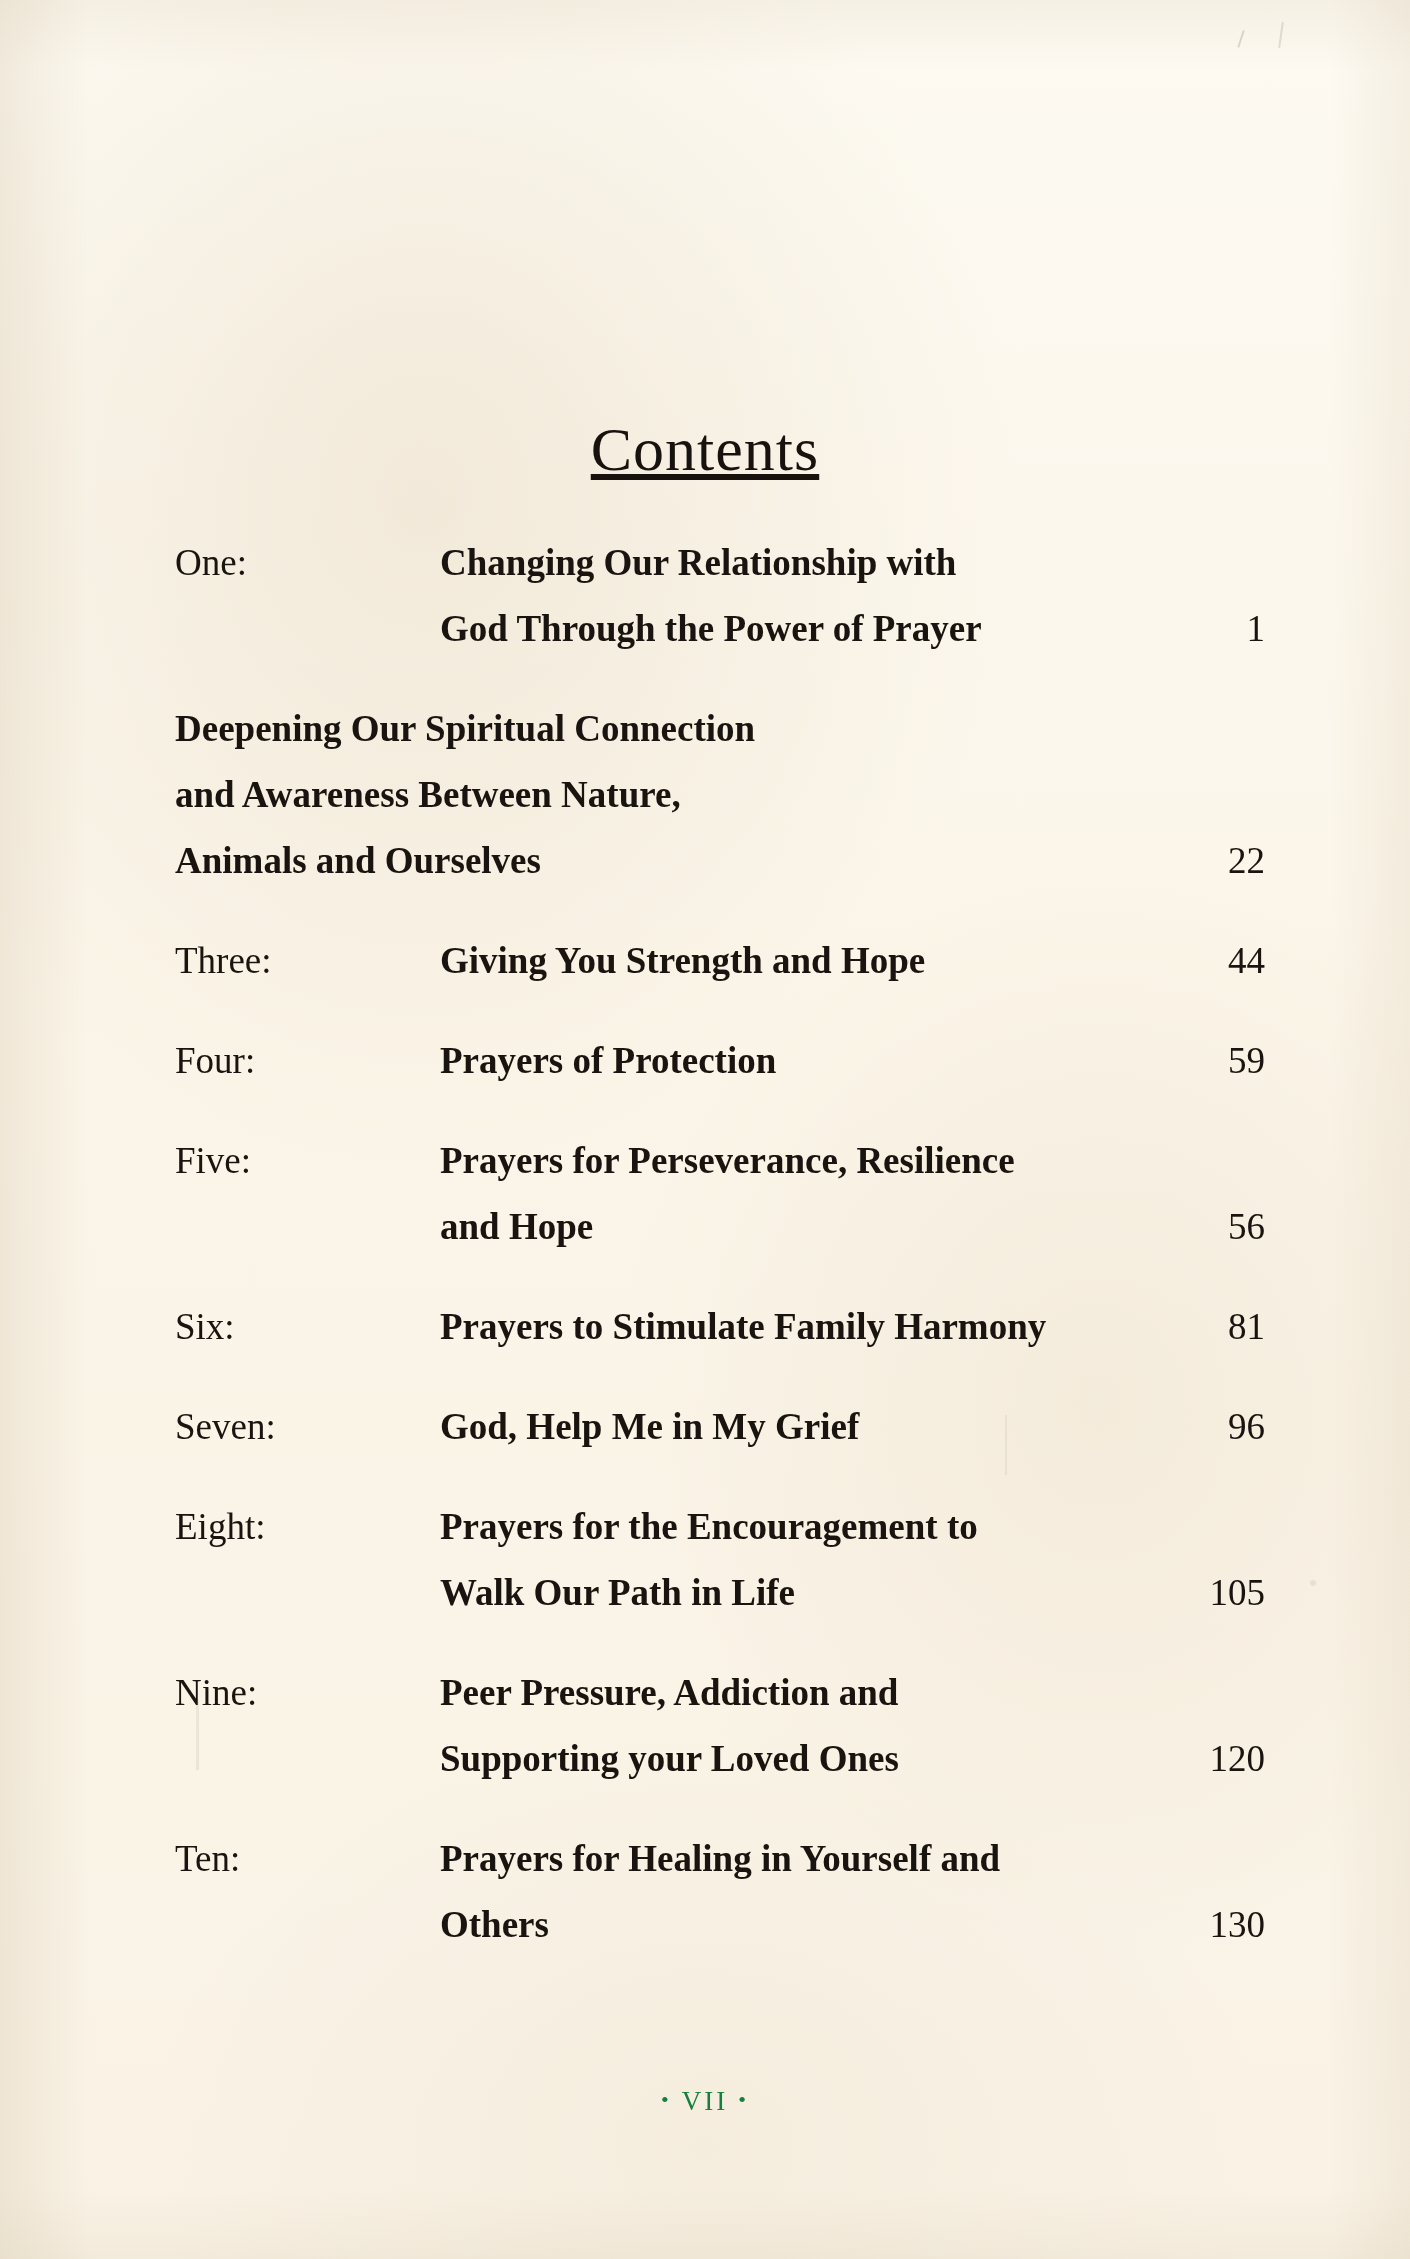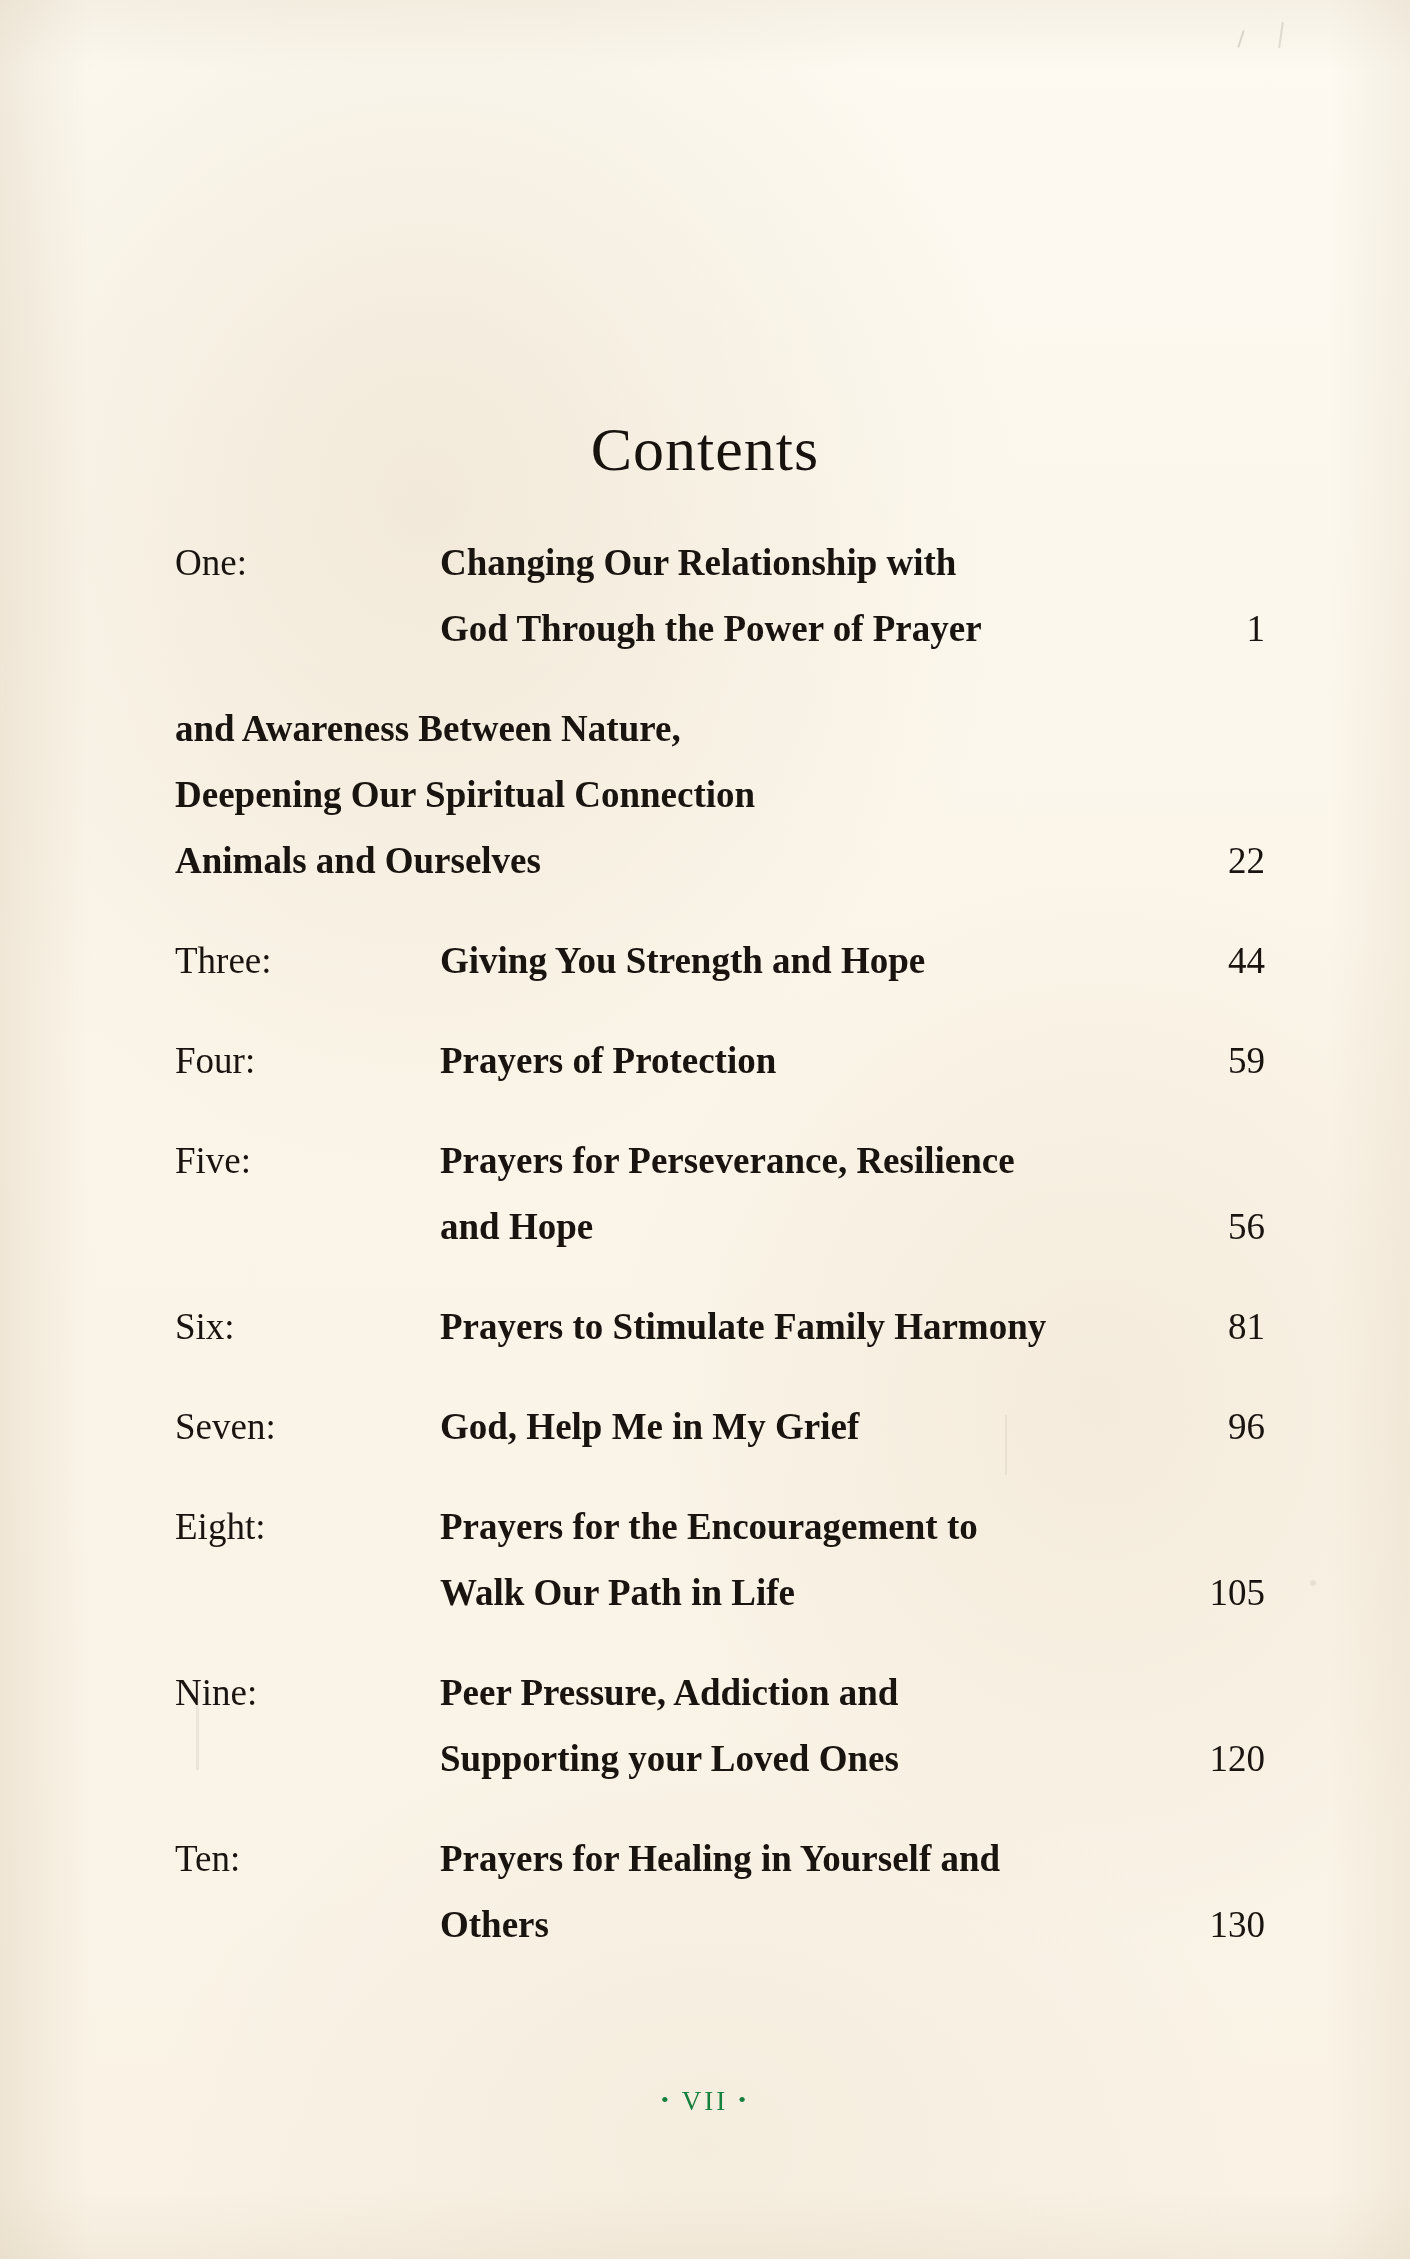--- a/index.html
+++ b/index.html
@@ -53,20 +53,21 @@
   .title {
     position: absolute;
     top: 372px;
     left: 0;
     width: 1410px;
     text-align: center;
     font-size: 62px;
     letter-spacing: 1px;
     font-weight: 400;
     color: #18120e;
+    text-decoration: underline;
   }
 
   .toc {
     position: absolute;
     top: 530px;
     left: 175px;
     width: 1090px;
   }
 
   .toc-row {
@@ -168,25 +169,25 @@
         <div class="entry-line">
           <span class="entry-text">God Through the Power of Prayer</span>
           <span class="entry-page">1</span>
         </div>
       </div>
     </div>
 
     <div class="toc-row">
       <div class="entry">
         <div class="entry-line no-page">
+          <span class="entry-text">Deepening Our Spiritual Connection</span>
+          <span class="entry-page"></span>
+        </div>
+        <div class="entry-line no-page">
           <span class="entry-text">and Awareness Between Nature,</span>
-          <span class="entry-page"></span>
-        </div>
-        <div class="entry-line no-page">
-          <span class="entry-text">Deepening Our Spiritual Connection</span>
           <span class="entry-page"></span>
         </div>
         <div class="entry-line">
           <span class="entry-text">Animals and Ourselves</span>
           <span class="entry-page">22</span>
         </div>
       </div>
     </div>
 
     <div class="toc-row">

